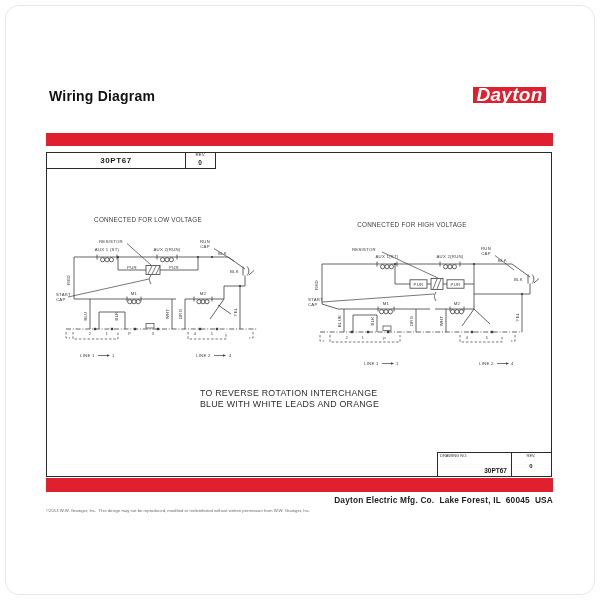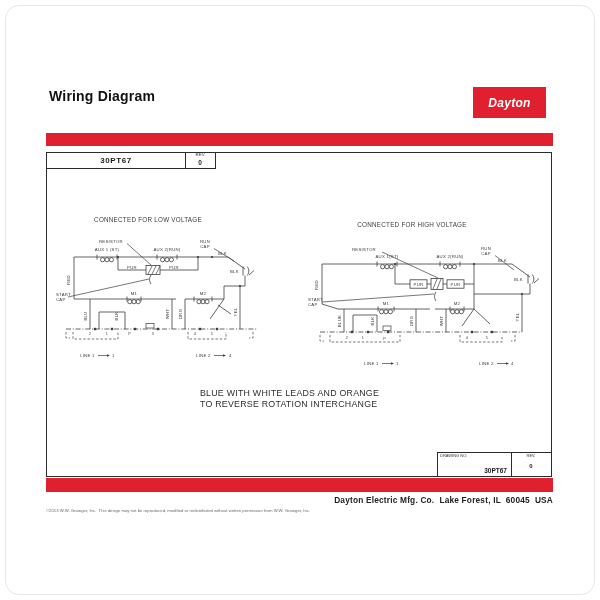--- a/index.html
+++ b/index.html
@@ -3,23 +3,23 @@
 <meta charset="utf-8">
 <style>
   html,body{margin:0;padding:0;background:#fff;}
   #sheet{position:relative;width:600px;height:600px;background:#fff;overflow:hidden;
          font-family:"Liberation Sans",sans-serif;color:#1a1a1a;}
   .abs{position:absolute;}
   
   .photo-frame{inset:5px;border:1px solid #e7e7e7;border-radius:14px;}
   
   .doc-title{left:49px;top:88px;font-size:14px;font-weight:bold;letter-spacing:.2px;color:#111;}
-  .logo{left:473px;top:87px;width:73px;height:31px;background:#E0202E;color:#fff;
+  .logo{left:473px;top:87px;width:73px;height:16px;background:#E0202E;color:#fff;
         display:flex;align-items:center;justify-content:center;font-weight:bold;font-style:italic;
-        font-size:12px;letter-spacing:.3px;}
+        font-size:19px;letter-spacing:.3px;}
   .logo-reg{left:546px;top:85px;font-size:8px;color:#c9c9c9;transform:scale(.5);transform-origin:0 0;}
   .bar{left:46px;width:507px;height:13px;background:#E0202E;}
   .bar-top{top:133px;}
   .bar-bottom{top:478px;height:14px;}
   
   .frame{left:46px;top:152px;width:506px;height:325px;border:1.6px solid #2b2b2b;box-sizing:border-box;background:#fff;}
   .pn-box{left:46px;top:152px;width:140px;height:17px;border:1.6px solid #2b2b2b;box-sizing:border-box;
           display:flex;align-items:center;justify-content:center;font-size:8px;font-weight:bold;letter-spacing:.6px;background:#fff;}
   .rev-box{left:184.5px;top:152px;width:31px;height:17px;border:1.6px solid #2b2b2b;box-sizing:border-box;background:#fff;}
   .micro{display:block;font-size:8px;line-height:7px;transform:scale(.55);transform-origin:50% 0;text-align:center;color:#333;}
@@ -244,22 +244,22 @@
     <path class="thin" d="M82,159.5 H91"></path>
     <polygon class="blob" points="94,159.5 91,158.2 91,160.8"></polygon>
     <text class="t-lab" x="96" y="161">1</text>
     <text class="t-lab" x="179" y="161">LINE 2</text>
     <path class="thin" d="M197,159.5 H206"></path>
     <polygon class="blob" points="209,159.5 206,158.2 206,160.8"></polygon>
     <text class="t-lab" x="211" y="161">4</text>
   </svg>
 
   <div class="abs note">
+    <div>TO REVERSE ROTATION INTERCHANGE</div>
     <div>BLUE WITH WHITE LEADS AND ORANGE</div>
-    <div>TO REVERSE ROTATION INTERCHANGE</div>
   </div>
 
   <div class="abs tblock">
     <div class="dn-cell">
       <span class="dn-label">DRAWING NO.</span>
       <span class="dn-value">30PT67</span>
     </div>
     <div class="rv-cell">
       <span class="rv-label">REV.</span>
       <span class="rv-value">0</span>

